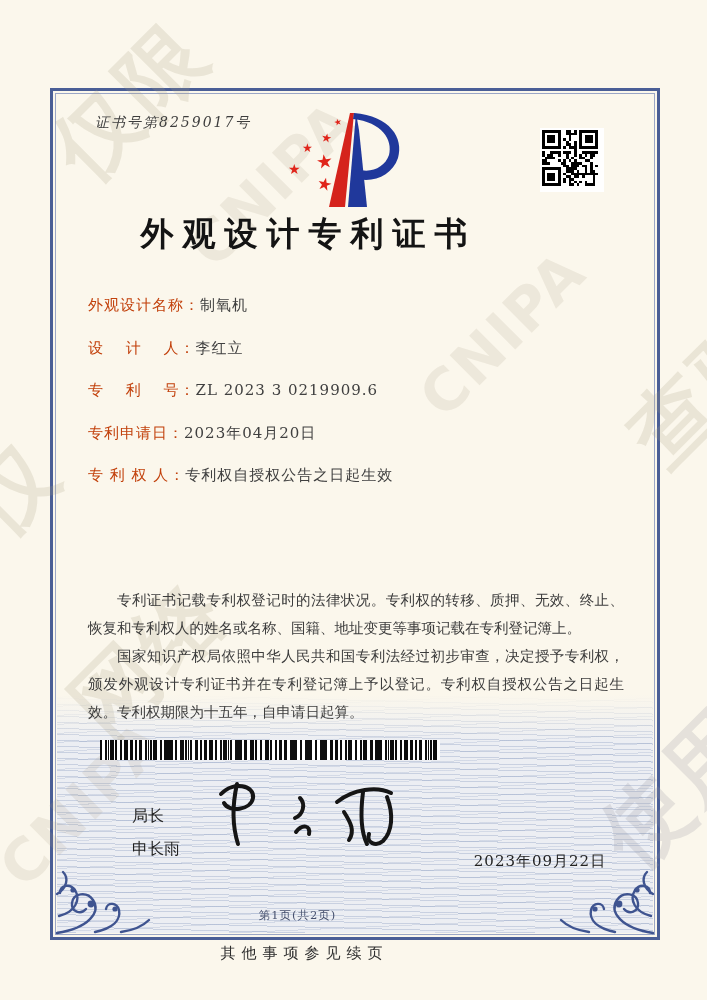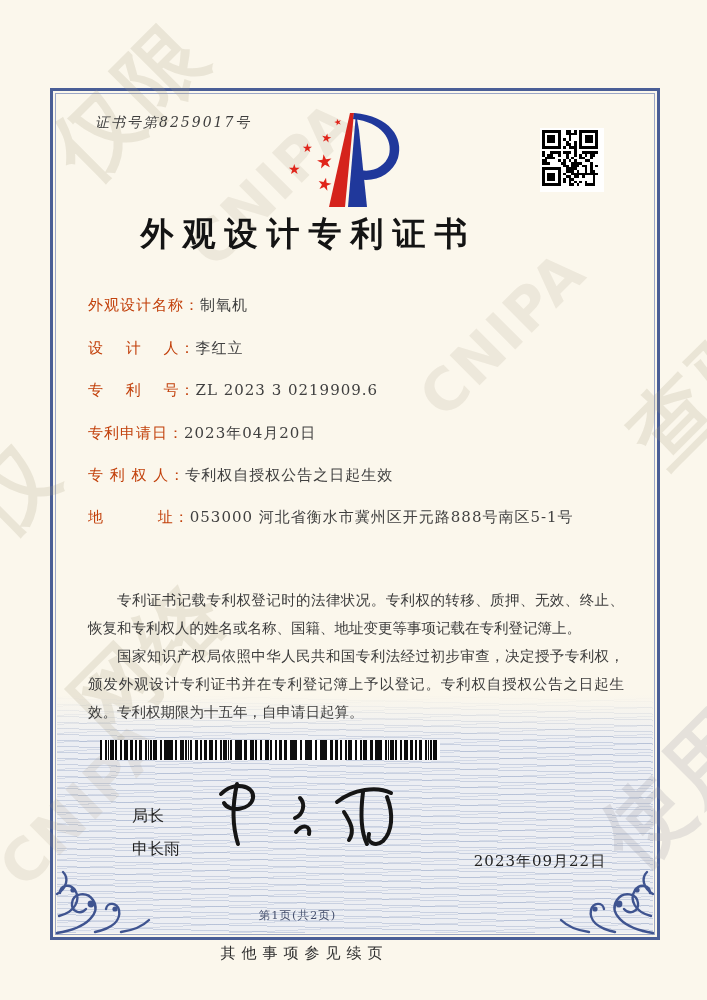--- a/index.html
+++ b/index.html
@@ -297,23 +297,20 @@
     </div>
     <div class="field f2">
       <span class="lbl">专 　利 　号：</span><span class="val">ZL 2023 3 0219909.6</span>
     </div>
     <div class="field f3">
       <span class="lbl">专利申请日：</span><span class="val">2023年04月20日</span>
     </div>
     <div class="field f4">
       <span class="lbl">专 利 权 人：</span><span class="val">专利权自授权公告之日起生效</span>
     </div>
-    <div class="field f5">
-      <span class="lbl">地　　　 址：</span><span class="val">053000 河北省衡水市冀州区开元路888号南区5-1号</span>
-    </div>
 
     <div class="paras">
       <p>专利证书记载专利权登记时的法律状况。专利权的转移、质押、无效、终止、恢复和专利权人的姓名或名称、国籍、地址变更等事项记载在专利登记簿上。</p>
       <p>国家知识产权局依照中华人民共和国专利法经过初步审查，决定授予专利权，颁发外观设计专利证书并在专利登记簿上予以登记。专利权自授权公告之日起生效。专利权期限为十五年，自申请日起算。</p>
     </div>
 
     <div class="barcode"></div>
 
     <div class="signer">
       <div>局长</div>

